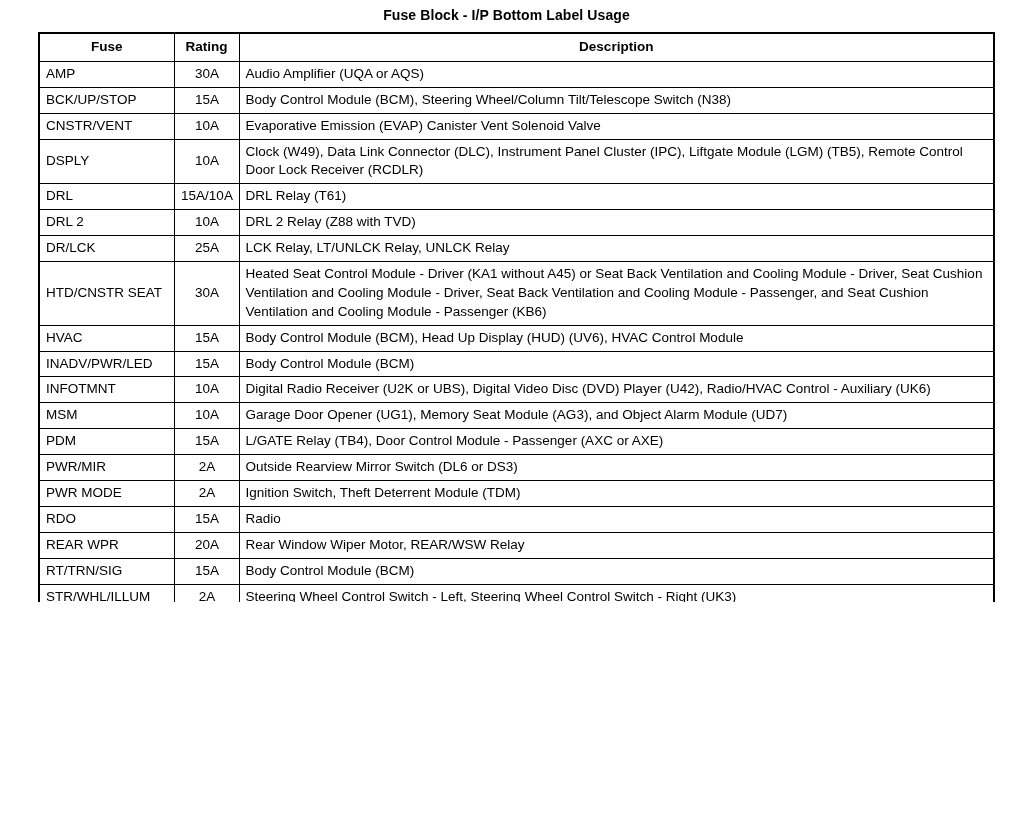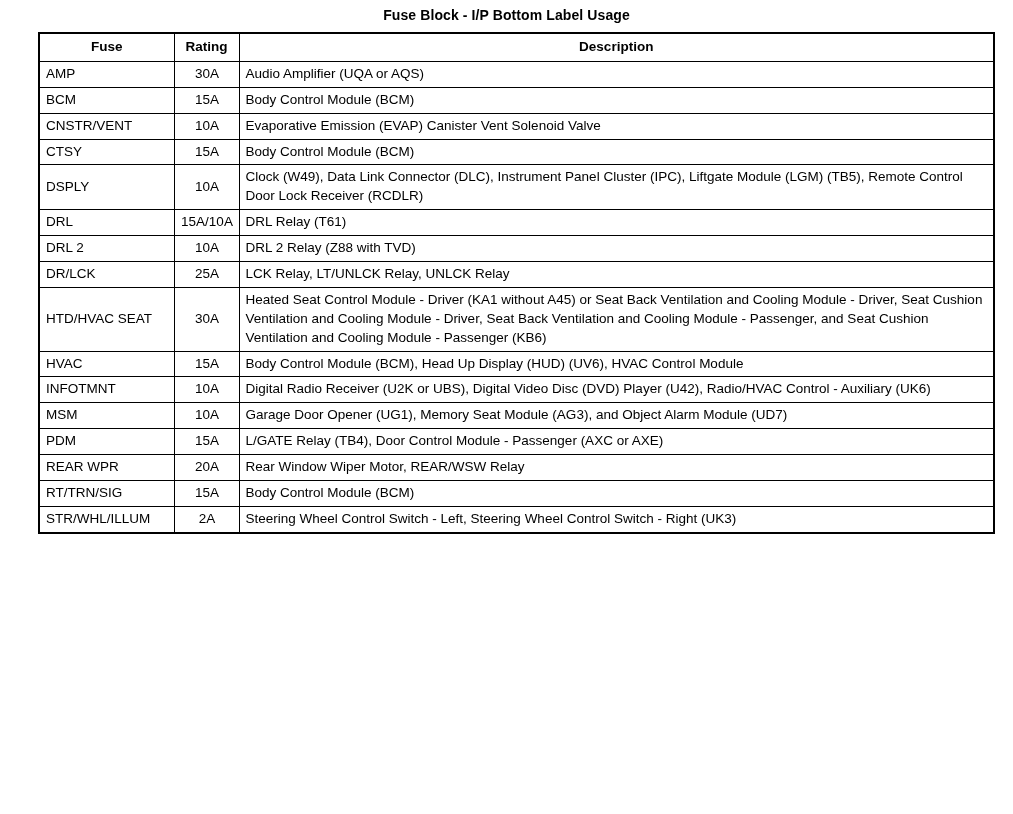--- a/index.html
+++ b/index.html
@@ -70,33 +70,28 @@
         <th>Description</th>
       </tr>
     </thead>
     <tbody>
         <tr>
           <td class="fuse">AMP</td>
           <td class="rating">30A</td>
           <td class="description">Audio Amplifier (UQA or AQS)</td>
         </tr>
         <tr>
-          <td class="fuse">BCM</td>
+          <td class="fuse">BCK/UP/STOP</td>
           <td class="rating">15A</td>
-          <td class="description">Body Control Module (BCM)</td>
+          <td class="description">Body Control Module (BCM), Steering Wheel/Column Tilt/Telescope Switch (N38)</td>
         </tr>
         <tr>
           <td class="fuse">CNSTR/VENT</td>
           <td class="rating">10A</td>
           <td class="description">Evaporative Emission (EVAP) Canister Vent Solenoid Valve</td>
-        </tr>
-        <tr>
-          <td class="fuse">CTSY</td>
-          <td class="rating">15A</td>
-          <td class="description">Body Control Module (BCM)</td>
         </tr>
         <tr>
           <td class="fuse">DSPLY</td>
           <td class="rating">10A</td>
           <td class="description">Clock (W49), Data Link Connector (DLC), Instrument Panel Cluster (IPC), Liftgate Module (LGM) (TB5), Remote Control Door Lock Receiver (RCDLR)</td>
         </tr>
         <tr>
           <td class="fuse">DRL</td>
           <td class="rating">15A/10A</td>
           <td class="description">DRL Relay (T61)</td>
@@ -105,43 +100,63 @@
           <td class="fuse">DRL 2</td>
           <td class="rating">10A</td>
           <td class="description">DRL 2 Relay (Z88 with TVD)</td>
         </tr>
         <tr>
           <td class="fuse">DR/LCK</td>
           <td class="rating">25A</td>
           <td class="description">LCK Relay, LT/UNLCK Relay, UNLCK Relay</td>
         </tr>
         <tr>
-          <td class="fuse">HTD/HVAC SEAT</td>
+          <td class="fuse">HTD/CNSTR SEAT</td>
           <td class="rating">30A</td>
           <td class="description">Heated Seat Control Module - Driver (KA1 without A45) or Seat Back Ventilation and Cooling Module - Driver, Seat Cushion Ventilation and Cooling Module - Driver, Seat Back Ventilation and Cooling Module - Passenger, and Seat Cushion Ventilation and Cooling Module - Passenger (KB6)</td>
         </tr>
         <tr>
           <td class="fuse">HVAC</td>
           <td class="rating">15A</td>
           <td class="description">Body Control Module (BCM), Head Up Display (HUD) (UV6), HVAC Control Module</td>
+        </tr>
+        <tr>
+          <td class="fuse">INADV/PWR/LED</td>
+          <td class="rating">15A</td>
+          <td class="description">Body Control Module (BCM)</td>
         </tr>
         <tr>
           <td class="fuse">INFOTMNT</td>
           <td class="rating">10A</td>
           <td class="description">Digital Radio Receiver (U2K or UBS), Digital Video Disc (DVD) Player (U42), Radio/HVAC Control - Auxiliary (UK6)</td>
         </tr>
         <tr>
           <td class="fuse">MSM</td>
           <td class="rating">10A</td>
           <td class="description">Garage Door Opener (UG1), Memory Seat Module (AG3), and Object Alarm Module (UD7)</td>
         </tr>
         <tr>
           <td class="fuse">PDM</td>
           <td class="rating">15A</td>
           <td class="description">L/GATE Relay (TB4), Door Control Module - Passenger (AXC or AXE)</td>
+        </tr>
+        <tr>
+          <td class="fuse">PWR/MIR</td>
+          <td class="rating">2A</td>
+          <td class="description">Outside Rearview Mirror Switch (DL6 or DS3)</td>
+        </tr>
+        <tr>
+          <td class="fuse">PWR MODE</td>
+          <td class="rating">2A</td>
+          <td class="description">Ignition Switch, Theft Deterrent Module (TDM)</td>
+        </tr>
+        <tr>
+          <td class="fuse">RDO</td>
+          <td class="rating">15A</td>
+          <td class="description">Radio</td>
         </tr>
         <tr>
           <td class="fuse">REAR WPR</td>
           <td class="rating">20A</td>
           <td class="description">Rear Window Wiper Motor, REAR/WSW Relay</td>
         </tr>
         <tr>
           <td class="fuse">RT/TRN/SIG</td>
           <td class="rating">15A</td>
           <td class="description">Body Control Module (BCM)</td>

